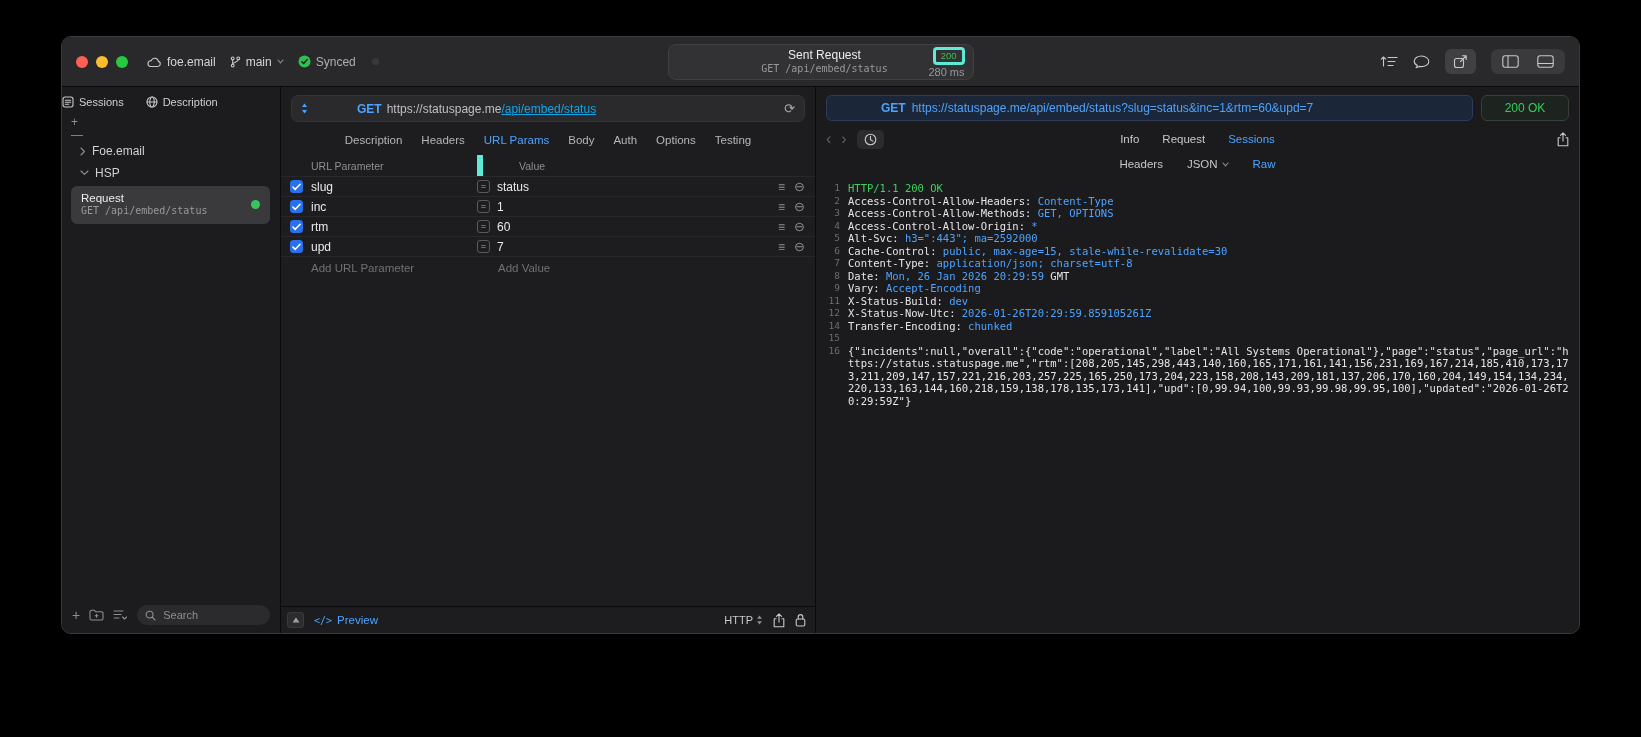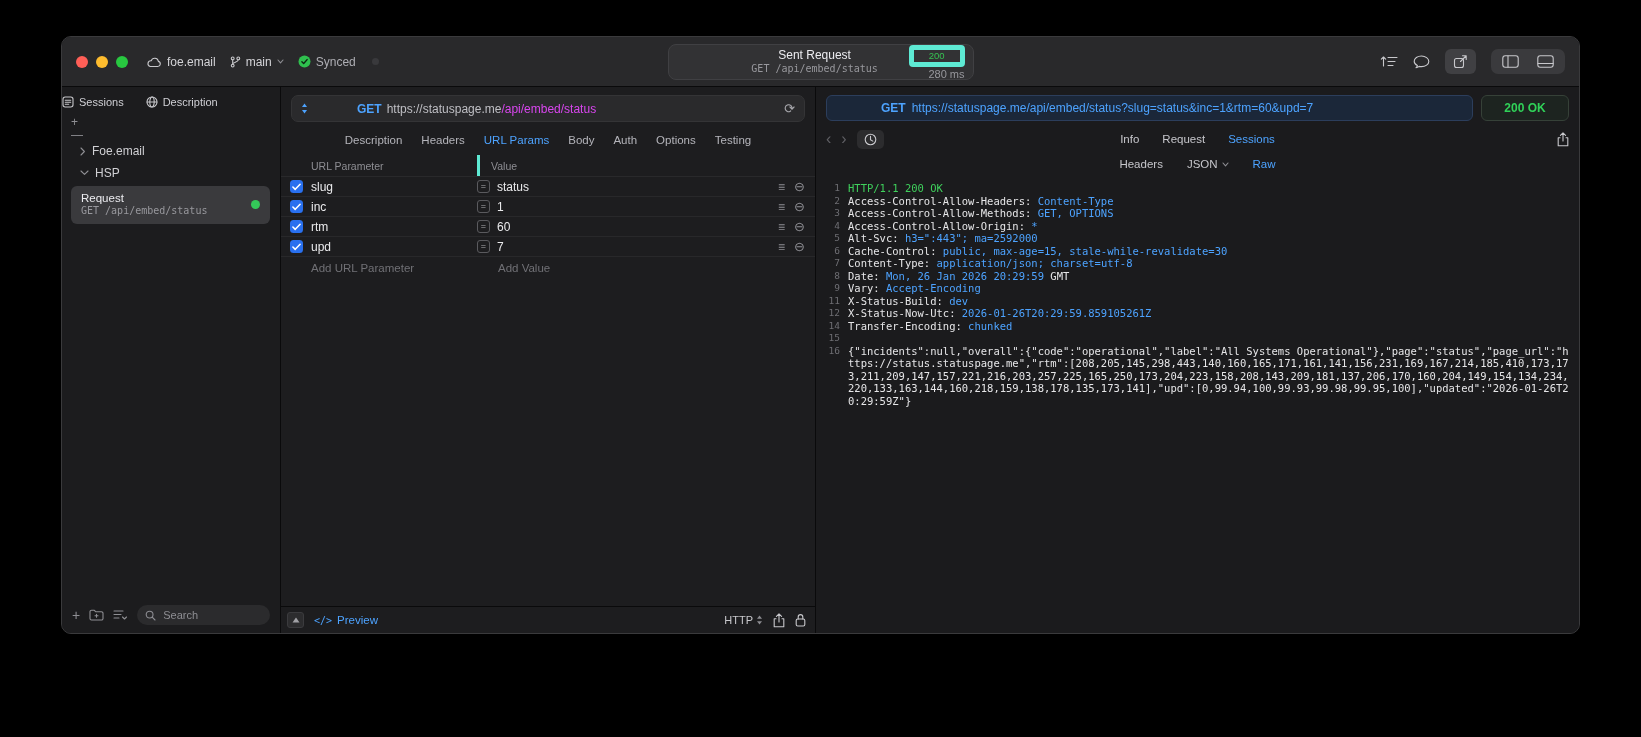--- a/index.html
+++ b/index.html
@@ -33,22 +33,22 @@
   .request-pill {
     position:absolute; left:50%; top:7px; transform:translateX(-50%);
     width:306px; height:36px; background:#323234; border:1px solid #404043;
     border-radius:8px; display:flex; align-items:center; padding:0 8px;
   }
   .pill-center { flex:1; text-align:center; line-height:1.15; padding-left:44px; }
   .pill-title { font-size:12px; color:#ececf0; }
   .pill-sub { font-size:10px; color:#98989d; font-family:"DejaVu Sans Mono",monospace; }
   .pill-right { display:flex; flex-direction:column; align-items:flex-end; gap:1px; }
   .pill-status {
-    font-size:9.5px; color:#36c252; border:5px solid #5eead4; border-radius:4px;
-    padding:0 15px; line-height:12px;
+    font-size:9.5px; color:#36c252; border:3px solid #5eead4; border-radius:4px;
+    padding:0 5px; line-height:12px;
   }
   .pill-dur { font-size:11px; color:#98989d;text-align:right; }
 
   .tb-right { margin-left:auto; display:flex; align-items:center; gap:15px; }
   .tb-btn { display:flex; align-items:center; justify-content:center; cursor:default; }
   .tb-btn.boxed { background:#404043; border-radius:6px; padding:5px 8px; }
   .segmented { display:flex; background:#3a3a3d; border-radius:7px; padding:2px; }
   .segmented .seg { padding:4px 9px; border-radius:5px; display:flex; align-items:center; }
 
   
@@ -89,32 +89,32 @@
   
   .reqpane { flex:0 0 535px; width:535px; border-right:1px solid #0a0a0b; display:flex; flex-direction:column; min-width:0; }
   .urlbar-wrap { padding:8px 10px 4px 10px; }
   .urlbar {
     height:27px; background:#2a2a2c; border:1px solid #343436; border-radius:7px;
     display:flex; align-items:center; padding:0 9px; gap:5px;
   }
   .method { color:#4da3ff; font-size:12px; font-weight:bold;margin-left:44px; }
   .url-text { font-size:12px; flex:1; white-space:nowrap; overflow:hidden; }
   .url-domain { color:#bfbfc4; }
-  .url-path { color:#d946ef; }
+  .url-path { color:#0ea5e9;text-decoration:underline; }
   .refresh { color:#a8a8ad; font-size:13px; line-height:13px; }
 
   .req-tabs { display:flex; justify-content:center; gap:19px; padding:8px 0 9px 0; font-size:11.5px; color:#b4b4ba; }
   .req-tab.active, .resp-tab.active, .sub-tab.active { color:#4da3ff; }
 
   .params-table { flex:1; overflow:hidden; }
   .p-header {
     display:grid; grid-template-columns:30px 166px 1fr 56px; align-items:center;
     height:22px; font-size:10.5px; color:#8e8e93; border-bottom:1px solid #29292b;
   }
-  .p-header .ph-value { padding-left:11px; border-left:3px solid #5eead4; height:100%; display:flex; align-items:center; }
+  .p-header .ph-value { padding-left:36px; border-left:6px solid #5eead4; height:100%; display:flex; align-items:center; }
   .p-row {
     display:grid; grid-template-columns:30px 166px 1fr 56px; align-items:center;
     height:20px; border-bottom:1px solid #28282a; font-size:12px; color:#eaeaec;
   }
   .checkbox {
     width:13px; height:13px; border-radius:3.5px; background:#2970ef;
     display:flex; align-items:center; justify-content:center; margin-left:9px;
   }
   .p-value { display:flex; align-items:center; gap:7px; min-width:0; }
   .eq-icon {
@@ -145,21 +145,21 @@
   .resp-top { display:flex; gap:8px; padding:8px 10px 5px 10px; }
   .resp-urlbox {
     flex:1; height:26px; background:#1b2739; border:1px solid #2c3e5c; border-radius:6px;
     display:flex; align-items:center; gap:6px; padding:0 10px;
     font-size:12px; color:#4da3ff; white-space:nowrap; overflow:hidden;
   }
   .resp-urlbox .method { flex:0 0 auto; }
   .resp-status {
     flex:0 0 88px; height:26px; background:#1d2420; border:1px solid #364138; border-radius:6px;
     display:flex; align-items:center; justify-content:center;
-    font-size:12px; color:#30d158;font-weight:bold;
+    font-size:12px; color:#30d158;
   }
   .resp-nav { position:relative; height:26px; display:flex; align-items:center; padding:0 10px; }
   .nav-left { display:flex; align-items:center; gap:10px; }
   .nav-arrow { color:#5f5f64; font-size:16px; line-height:16px; }
   .clock-btn { background:#2c2c2e; border-radius:5px; padding:3px 7px; display:flex; align-items:center; }
   .resp-tabs {
     position:absolute; left:50%; transform:translateX(-50%);
     display:flex; gap:23px; font-size:11.5px; color:#c6c6cb;
   }
   .nav-right { margin-left:auto; display:flex; align-items:center; color:#c8c8cc; }

